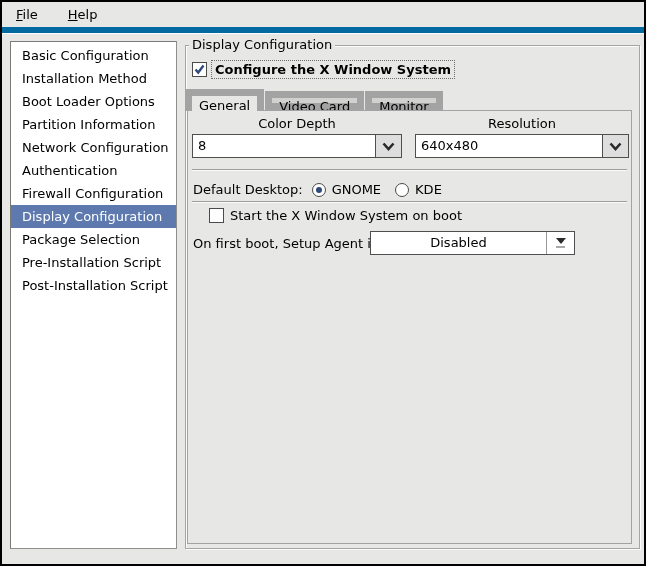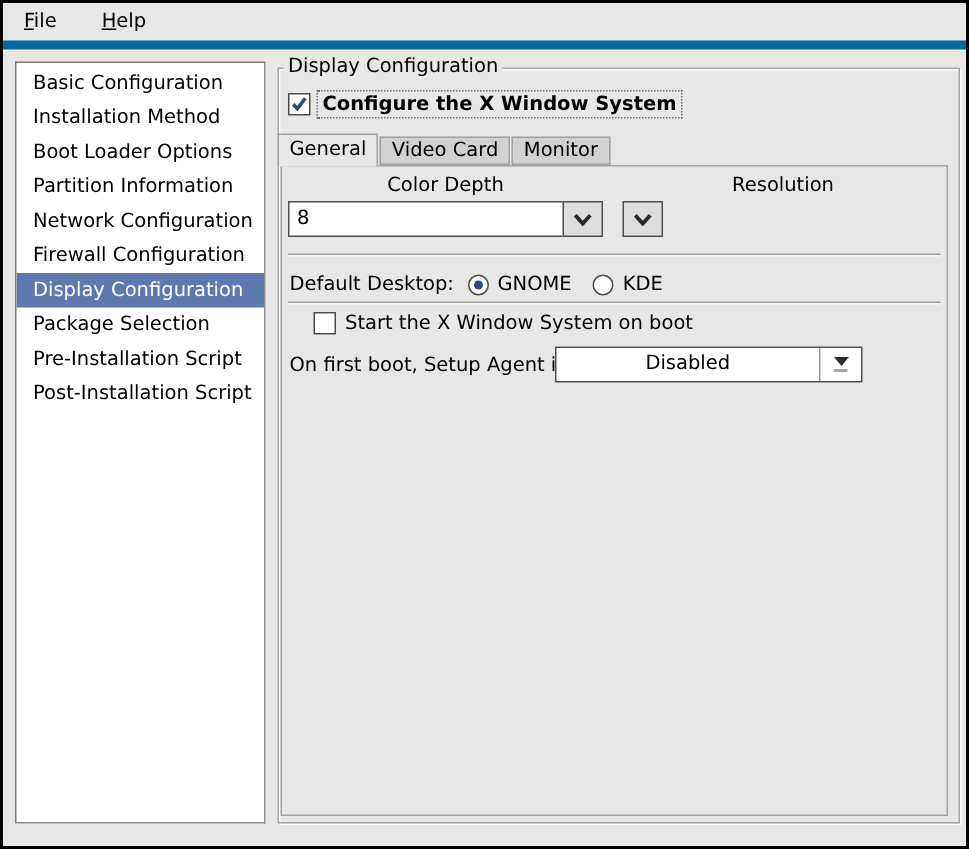--- a/index.html
+++ b/index.html
@@ -52,21 +52,21 @@
   .checkbox {
     width:15px; height:15px; background:#fff;
     border:1px solid #4a4a48; flex:0 0 15px;
     display:flex; align-items:center; justify-content:center;
   }
   .focus-label { border:1px dotted #6d6d6b; padding:0 3px; margin-left:4px; line-height:17px;font-weight:bold; }
   .plain-label { margin-left:6px; }
   
   .tabs { position:absolute; left:-1px; top:43px; height:22px; display:flex; align-items:flex-end; }
   .tab {
-    border:1px solid #a3a3a3; background:#d1d1cf;
+    border:7px solid #a3a3a3; background:#d1d1cf;
     height:19px; line-height:17px; padding:0 7px; margin-right:1px;
     margin-bottom:1px; cursor:default;
   }
   .tab.active {
     background:#e7e7e5; height:22px; line-height:20px;
     border-bottom:none; margin-bottom:0; position:relative; z-index:2;
   }
   .nb-body {
     position:absolute; left:1px; top:64px; width:445px; height:434px;
     border:1px solid #a3a3a3; background:#e7e7e5;
@@ -114,20 +114,21 @@
   <span class="menu-item"><span class="accel">F</span><span>ile</span></span>
   <span class="menu-item"><span class="accel">H</span><span>elp</span></span>
 </div>
 
 <div class="sidebar">
   <div class="side-item">Basic Configuration</div>
   <div class="side-item">Installation Method</div>
   <div class="side-item">Boot Loader Options</div>
   <div class="side-item">Partition Information</div>
   <div class="side-item">Network Configuration</div>
+  <div class="side-item">Authentication</div>
   <div class="side-item">Firewall Configuration</div>
   <div class="side-item selected">Display Configuration</div>
   <div class="side-item">Package Selection</div>
   <div class="side-item">Pre-Installation Script</div>
   <div class="side-item">Post-Installation Script</div>
 </div>
 
 <div class="frame">
   <span class="frame-title">Display Configuration</span>
 
@@ -154,20 +155,21 @@
     <div class="combo" style="left:4px; width:210px;">
       <span class="combo-entry">8</span>
       <span class="combo-btn">
         <svg width="13" height="9" viewBox="0 0 13 9">
             <path d="M1.5 1.5 L6.5 7 L11.5 1.5" stroke="#2a2a28" stroke-width="2.6" fill="none"></path>
           </svg>
       </span>
     </div>
 
     <div class="combo" style="left:227px; width:214px;">
+      <span class="combo-entry">640x480</span>
       <span class="combo-btn">
         <svg width="13" height="9" viewBox="0 0 13 9">
             <path d="M1.5 1.5 L6.5 7 L11.5 1.5" stroke="#2a2a28" stroke-width="2.6" fill="none"></path>
           </svg>
       </span>
     </div>
 
     <div class="sep" style="top:58px;"></div>
 
     <div class="desktop-row">

